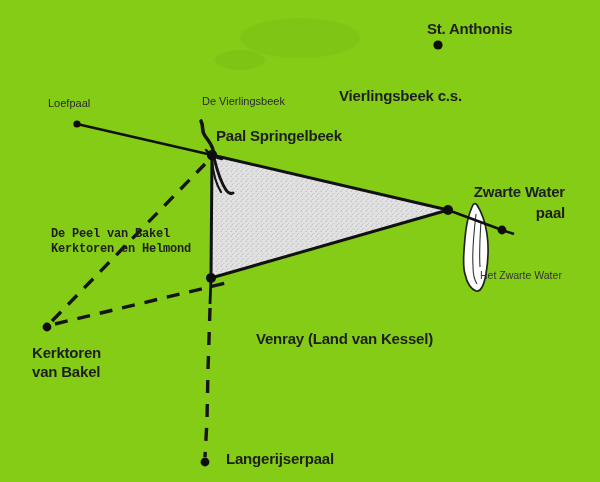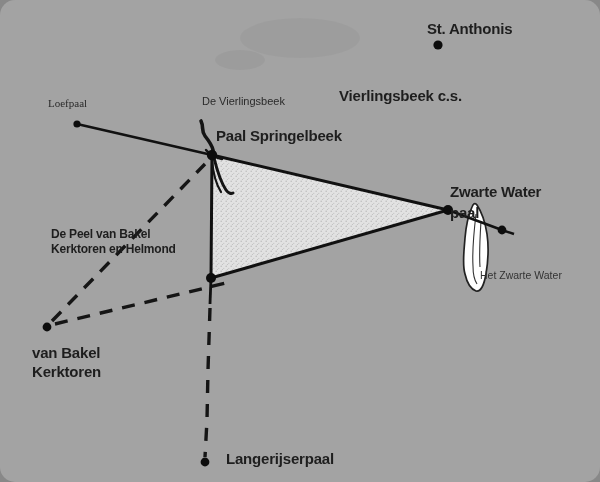--- a/index.html
+++ b/index.html
@@ -1,31 +1,30 @@
 <!DOCTYPE html>
 <html><head>
 <meta charset="utf-8">
 <style>
   html,body{margin:0;padding:0;background:#888;}
   .stage{
-    position:relative;width:600px;height:482px;background:#a3a3a3;
+    position:relative;width:600px;height:482px;background:#84cc16;
     font-family:"Liberation Sans","DejaVu Sans",sans-serif;
     overflow:hidden;
-    border-radius:15px;
   }
   .stage svg{position:absolute;left:0;top:0;}
   .lbl{
     position:absolute;color:#1e1e1e;white-space:nowrap;
     -webkit-font-smoothing:antialiased;
   }
   .big{font-size:15px;font-weight:700;line-height:20px;letter-spacing:-0.2px;}
   .small{font-size:11px;font-weight:400;color:#2a2a2a;}
-  .smallbold{font-size:12px;font-weight:700;line-height:15px;letter-spacing:-0.2px;}
+  .smallbold{font-size:12px;font-weight:700;line-height:15px;letter-spacing:-0.2px;font-family:Liberation Mono, monospace;}
   .tiny{font-size:10.5px;font-weight:400;color:#333;}
-  .center{text-align:left;}
+  .center{text-align:right;}
 </style>
 </head>
 <body>
 
 <div class="stage">
 
   <svg width="600" height="482" viewBox="0 0 600 482">
     <defs>
       <pattern id="stipple" width="5" height="5" patternUnits="userSpaceOnUse">
         <rect width="5" height="5" fill="#e2e2e2"></rect>
@@ -68,39 +67,40 @@
     <circle cx="47" cy="327" r="4.4" fill="#0d0d0d"></circle>
     <circle cx="205" cy="462" r="4.4" fill="#0d0d0d"></circle>
   </svg>
 
   <div class="lbl big" style="left:427px;top:19px;">St. Anthonis</div>
 
   <div class="lbl big" style="left:339px;top:86px;">
     <div>Vierlingsbeek c.s.</div>
   </div>
 
-  <div class="lbl small" style="left:48px;top:97px;font-family:Liberation Serif, serif;">Loefpaal</div>
+  <div class="lbl small" style="left:48px;top:97px;">Loefpaal</div>
 
   <div class="lbl small" style="left:202px;top:95px;">De Vierlingsbeek</div>
 
   <div class="lbl big" style="left:216px;top:126px;">Paal Springelbeek</div>
 
   <div class="lbl big center" style="left:450px;top:181px;width:115px;line-height:21px;">
     <div>Zwarte Water</div>
     <div>paal</div>
   </div>
 
   <div class="lbl tiny" style="left:480px;top:269px;">Het Zwarte Water</div>
 
   <div class="lbl smallbold" style="left:51px;top:227px;">
     <div>De Peel van Bakel</div>
     <div>Kerktoren en Helmond</div>
   </div>
 
   <div class="lbl big" style="left:32px;top:343px;line-height:19px;">
+    <div>Kerktoren</div>
     <div>van Bakel</div>
-    <div>Kerktoren</div>
   </div>
 
+  <div class="lbl big" style="left:256px;top:329px;">Venray (Land van Kessel)</div>
 
   <div class="lbl big" style="left:226px;top:449px;">Langerijserpaal</div>
 
 </div>
 
 </body></html>

